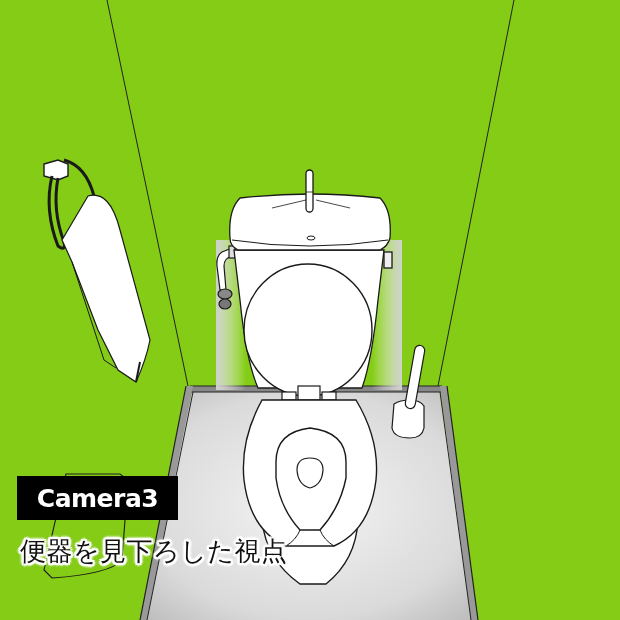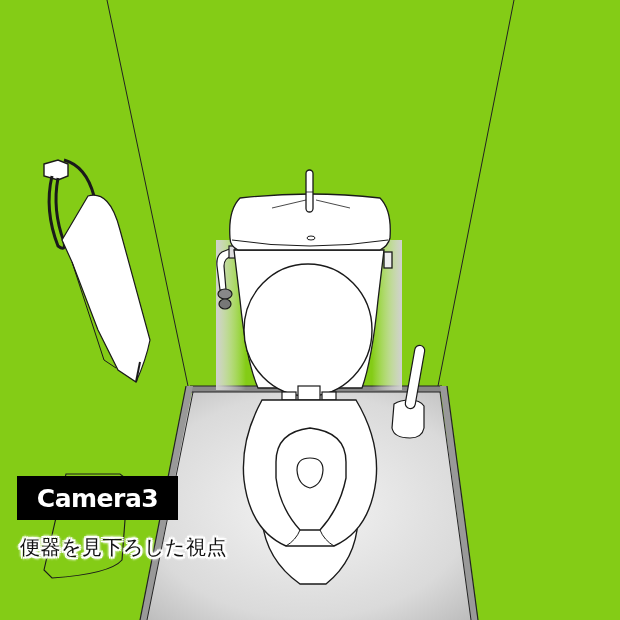--- a/index.html
+++ b/index.html
@@ -26,21 +26,21 @@
       font-family: "DejaVu Sans", sans-serif;
       font-weight: bold;
       font-size: 25px;
       letter-spacing: -0.5px;
     }
     .caption-sub {
       position: absolute;
       left: 20px;
       top: 534px;
       font-family: "DejaVu Sans", sans-serif;
-      font-size: 20px;
+      font-size: 26px;
       color: #111111;
       letter-spacing: 0.5px;
       text-shadow:
         2px 0 0 #fff, -2px 0 0 #fff, 0 2px 0 #fff, 0 -2px 0 #fff,
         2px 2px 0 #fff, -2px -2px 0 #fff, 2px -2px 0 #fff, -2px 2px 0 #fff,
         3px 0 2px #fff, -3px 0 2px #fff, 0 3px 2px #fff, 0 -3px 2px #fff;
     }
   </style>
 </head>
 <body>

